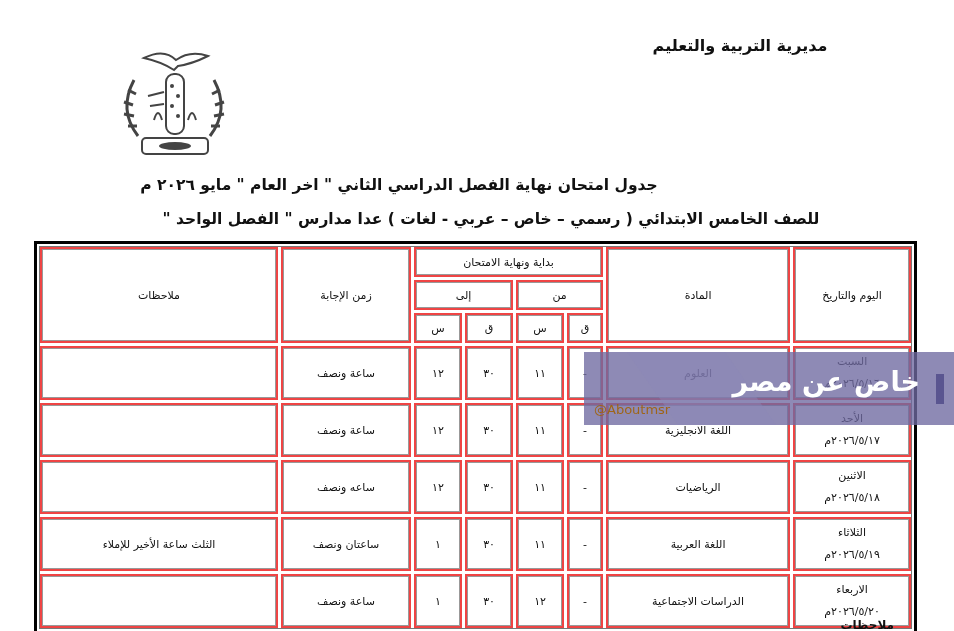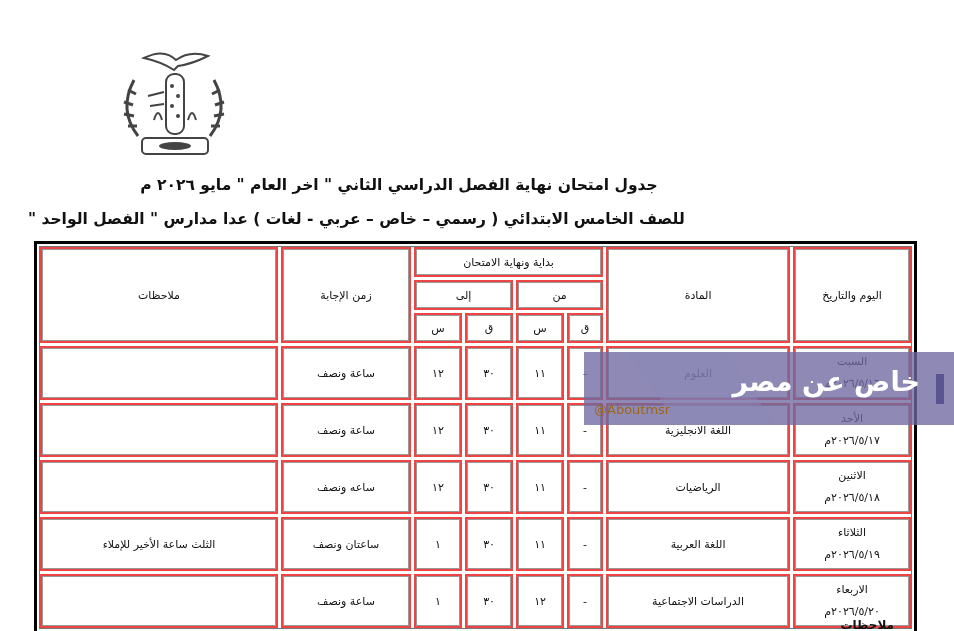--- a/index.html
+++ b/index.html
@@ -10,21 +10,21 @@
   .header-right {
     position:absolute; right:64px; top:34px; width:300px; text-align:center;
     direction:rtl; font-weight:bold; font-size:16px; line-height:23px;
   }
   .logo { position:absolute; left:104px; top:40px; width:140px; height:120px; }
   .title1 {
     position:absolute; top:176px; left:0; width:778px; text-align:center;
     direction:rtl; font-weight:bold; font-size:15.5px; padding-left:20px; box-sizing:border-box;
   }
   .title2 {
-    position:absolute; top:210px; left:0; width:954px; text-align:left;
+    position:absolute; top:210px; left:0; width:954px; text-align:center;
     direction:rtl; font-weight:bold; font-size:15.5px; padding-left:28px; box-sizing:border-box;
   }
   table.sched {
     position:absolute; left:34px; top:241px; width:880px;
     border-collapse:separate; border-spacing:3px; direction:rtl;
     border:3px solid #000; outline:1px solid #777; outline-offset:-6px;
     table-layout:fixed;
   }
   table.sched td {
     border:2px solid #ef4444; box-shadow: inset 0 0 0 1px #999;
@@ -49,20 +49,21 @@
   .wm-bar { position:absolute; right:10px; top:22px; width:8px; height:30px; background:#5a5590; }
   .wm-handle {
     position:absolute; left:10px; top:50px; color:#a16207; font-size:13px; opacity:0.9;
   }
   .footer-frag { position:absolute; right:60px; top:618px; font-size:12px; direction:rtl; font-weight:bold; }
 </style>
 </head>
 <body>
 
 <div class="header-right">
+  <div>مديرية التربية والتعليم</div>
 </div>
 
 <div class="logo">
   <svg width="140" height="120" viewBox="0 0 140 120">
     <path d="M40 18 Q60 8 72 20 Q86 10 104 16 Q88 24 74 26 L70 30 Q58 22 40 18Z" fill="none" stroke="#444" stroke-width="2"></path>
     <path d="M30 40 Q14 70 34 96" fill="none" stroke="#444" stroke-width="3"></path>
     <path d="M24 50 l8 4 M20 62 l9 3 M20 74 l10 2 M24 86 l9 0" stroke="#444" stroke-width="3"></path>
     <path d="M110 40 Q126 70 106 96" fill="none" stroke="#444" stroke-width="3"></path>
     <path d="M116 50 l-8 4 M120 62 l-9 3 M120 74 l-10 2 M116 86 l-9 0" stroke="#444" stroke-width="3"></path>
     <rect x="62" y="34" width="18" height="60" rx="8" fill="none" stroke="#444" stroke-width="2"></rect>

